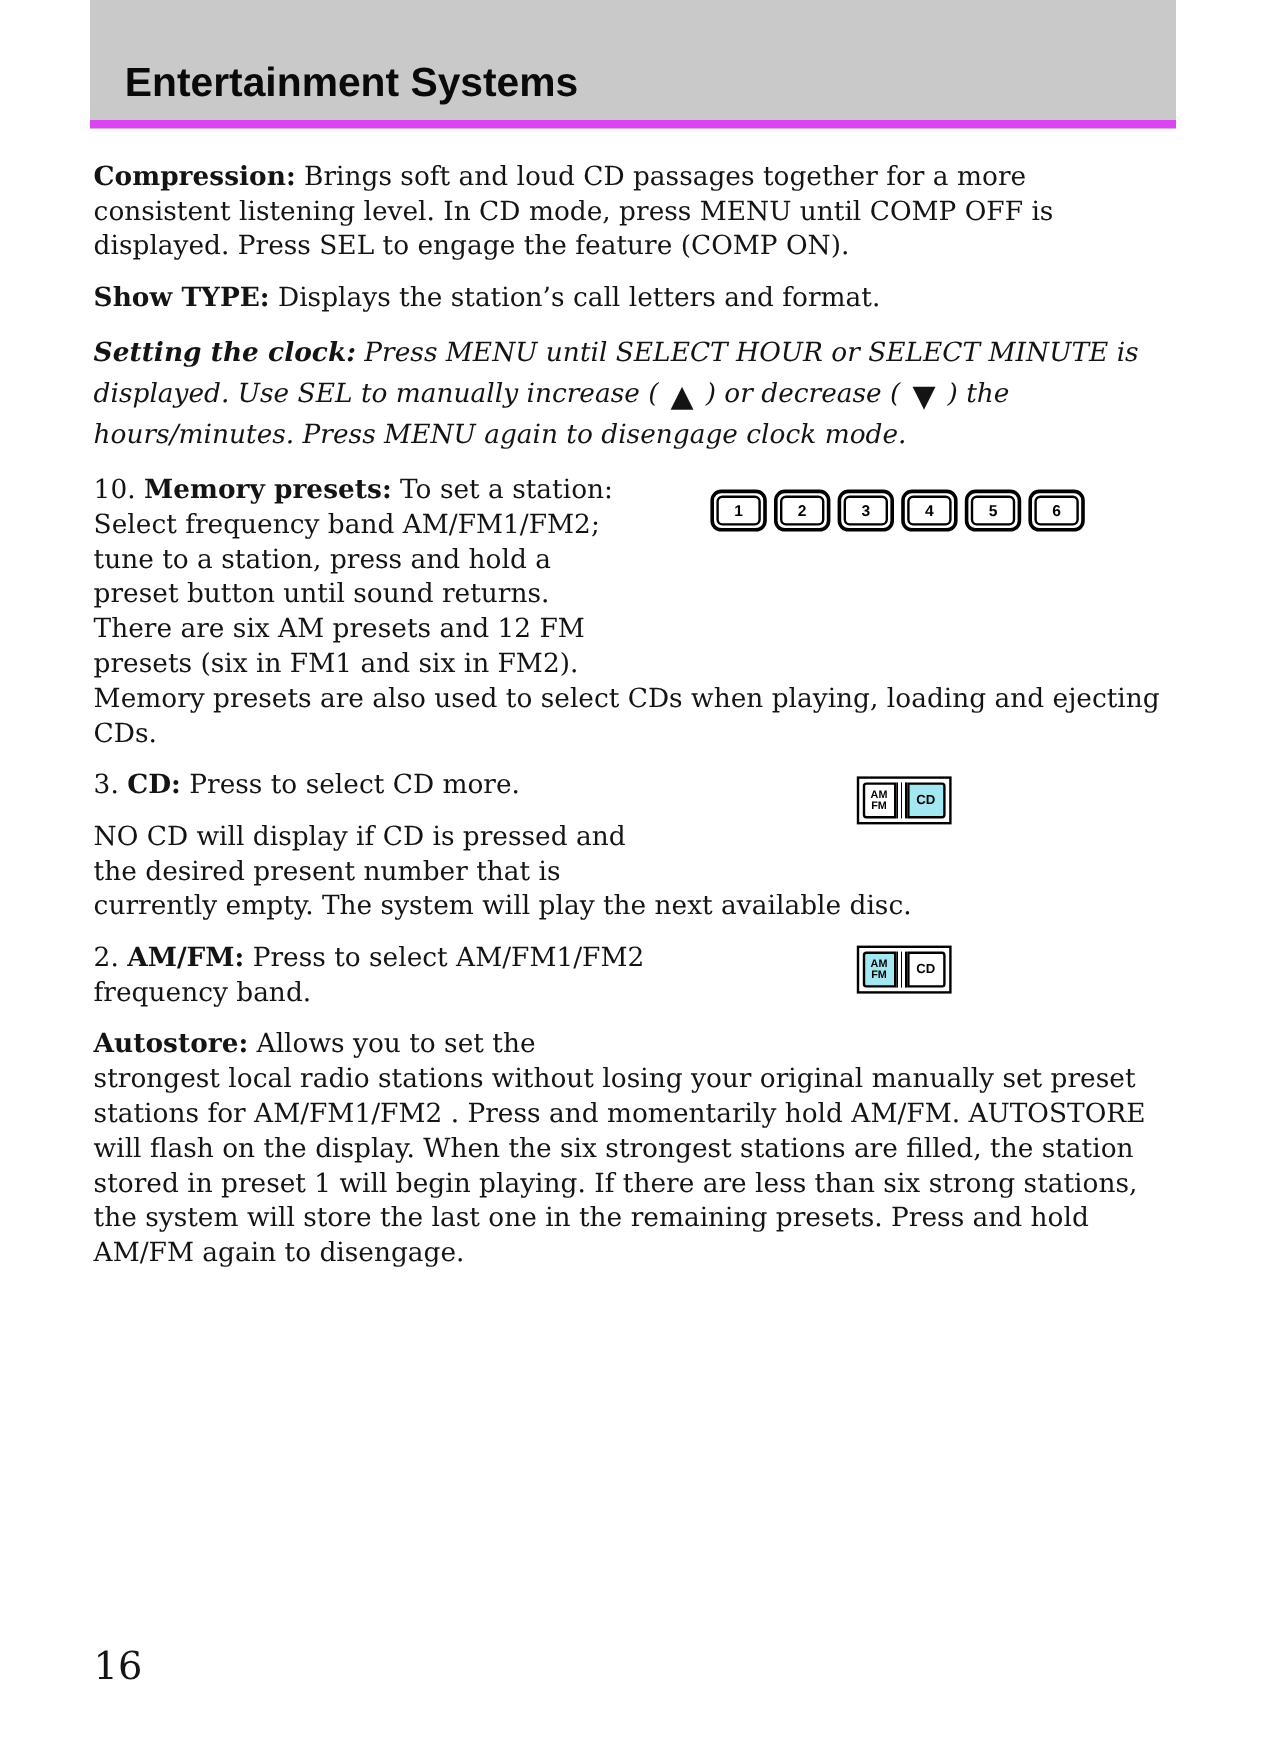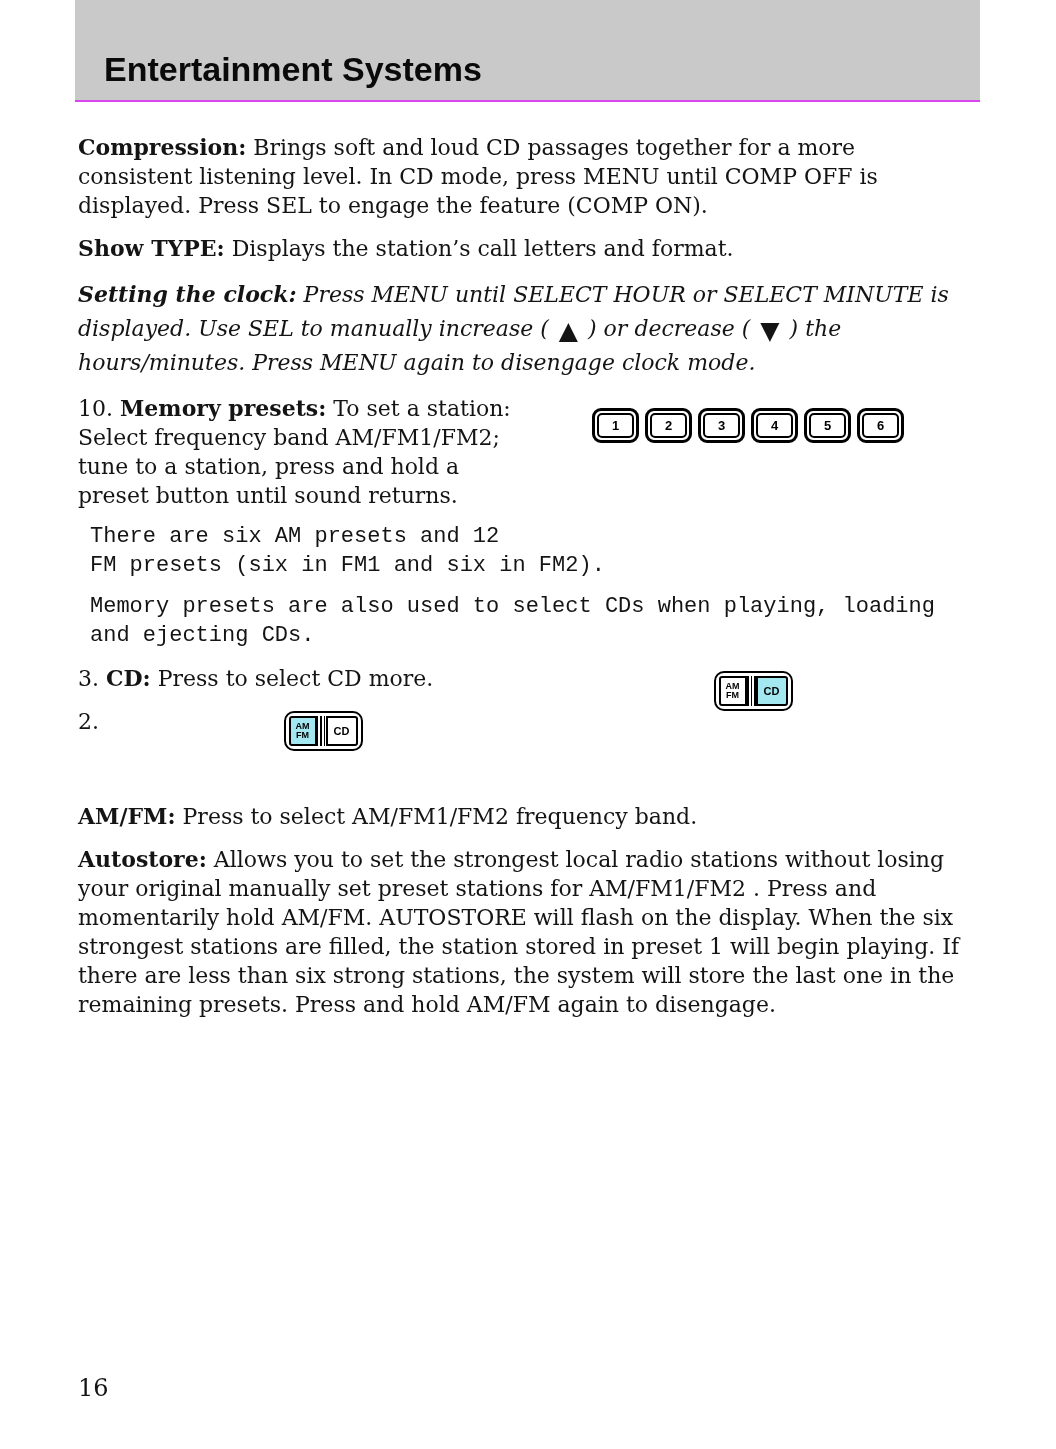--- a/index.html
+++ b/index.html
@@ -9,73 +9,73 @@
   html,body{margin:0;padding:0;}
   body{
     width:1056px;height:1449px;position:relative;overflow:hidden;
     background:#ffffff;color:#141414;
     font-family:"DejaVu Serif", serif;
     font-size:22px;line-height:29px;
   }
   .header-band{
     position:absolute;left:75px;top:0;width:905px;height:100px;
     background:var(--header-bg);
-    border-bottom:2px solid #d946ef;
+    border-bottom:7px solid #d946ef;
     box-sizing:content-box;
   }
   .header-title{
     font-family:"Liberation Sans", sans-serif;
     font-weight:bold;font-size:34px;line-height:34px;
     padding:52px 0 0 29px;color:#0a0a0a;letter-spacing:0px;
   }
   .content{
     position:absolute;left:78px;top:133px;width:890px;
   }
   .para{margin:0 0 14px 0;}
   .para b{font-weight:bold;}
   .clock{line-height:34px;font-style:italic;}
   .tri{
     font-family:"DejaVu Sans", sans-serif;
     font-size:25px;line-height:0;vertical-align:-3px;margin:0 10px;
   }
-  .block-line{margin:12px;font-family:Liberation Mono, monospace;}
+  .block-line{margin:0;}
   
   .fig{float:right;box-sizing:border-box;display:flex;justify-content:center;align-items:flex-start;}
   .fig-presets{width:440px;height:142px;padding-top:14px;}
   .fig-btn{width:430px;height:95px;padding-top:7px;}
   .fig-btn-2{padding-top:4px;}
   
   .preset-row{display:flex;gap:6px;}
   .preset-btn{
     border:3px solid #000;border-radius:9px;padding:2px;background:#fff;
   }
   .preset-btn-inner{
     border:2px solid #000;border-radius:5px;
     width:33px;height:21px;display:flex;align-items:center;justify-content:center;
     font-family:"Liberation Sans", sans-serif;font-weight:bold;font-size:13px;line-height:13px;color:#000;
   }
   
   .rocker{
-    border:2px solid #000;border-radius:10px;background:#fff;padding:3px;
+    border:2px solid #000;border-radius:0;background:#fff;padding:3px;
     display:flex;align-items:flex-start;
   }
   .rocker-cell{
     border:2px solid #000;display:flex;align-items:center;justify-content:center;
     font-family:"Liberation Sans", sans-serif;font-weight:bold;color:#000;background:#fff;
   }
   .rocker-band{width:24px;height:26px;border-radius:3px 0 0 3px;flex-direction:column;}
   .rocker-band div{font-size:9px;line-height:9px;}
   .rocker-divider{
     width:9px;height:30px;align-self:center;
     background:repeating-linear-gradient(90deg,#000 0 1.5px,#fff 1.5px 3.5px);
   }
   .rocker-cd{width:28px;height:26px;border-radius:0 3px 3px 0;font-size:11px;line-height:11px;}
   .hl{background:var(--hl);}
   .page-number{
-    position:absolute;left:78px;top:1374px;font-size:24px;line-height:29px;
+    position:absolute;left:78px;top:1374px;font-size:32px;line-height:29px;
   }
 </style>
 </head>
 <body>
 
 <div class="header-band">
   <div class="header-title">Entertainment Systems</div>
 </div>
 
 <div class="content">
@@ -136,20 +136,21 @@
         <div class="rocker-divider"></div>
         <div class="rocker-cell rocker-cd hl">CD</div>
       </div>
     </div>
     <span>3.</span>
     <b>CD:</b>
     <span>Press to select CD more.</span>
   </div>
 
 
+  <div class="para">NO CD will display if CD is pressed and the desired present number that is currently empty. The system will play the next available disc.</div>
 
   <div class="para">
     <div class="fig fig-btn fig-btn-2">
       <div class="rocker">
         <div class="rocker-cell rocker-band hl">
           <div>AM</div>
           <div>FM</div>
         </div>
         <div class="rocker-divider"></div>
         <div class="rocker-cell rocker-cd">CD</div>

